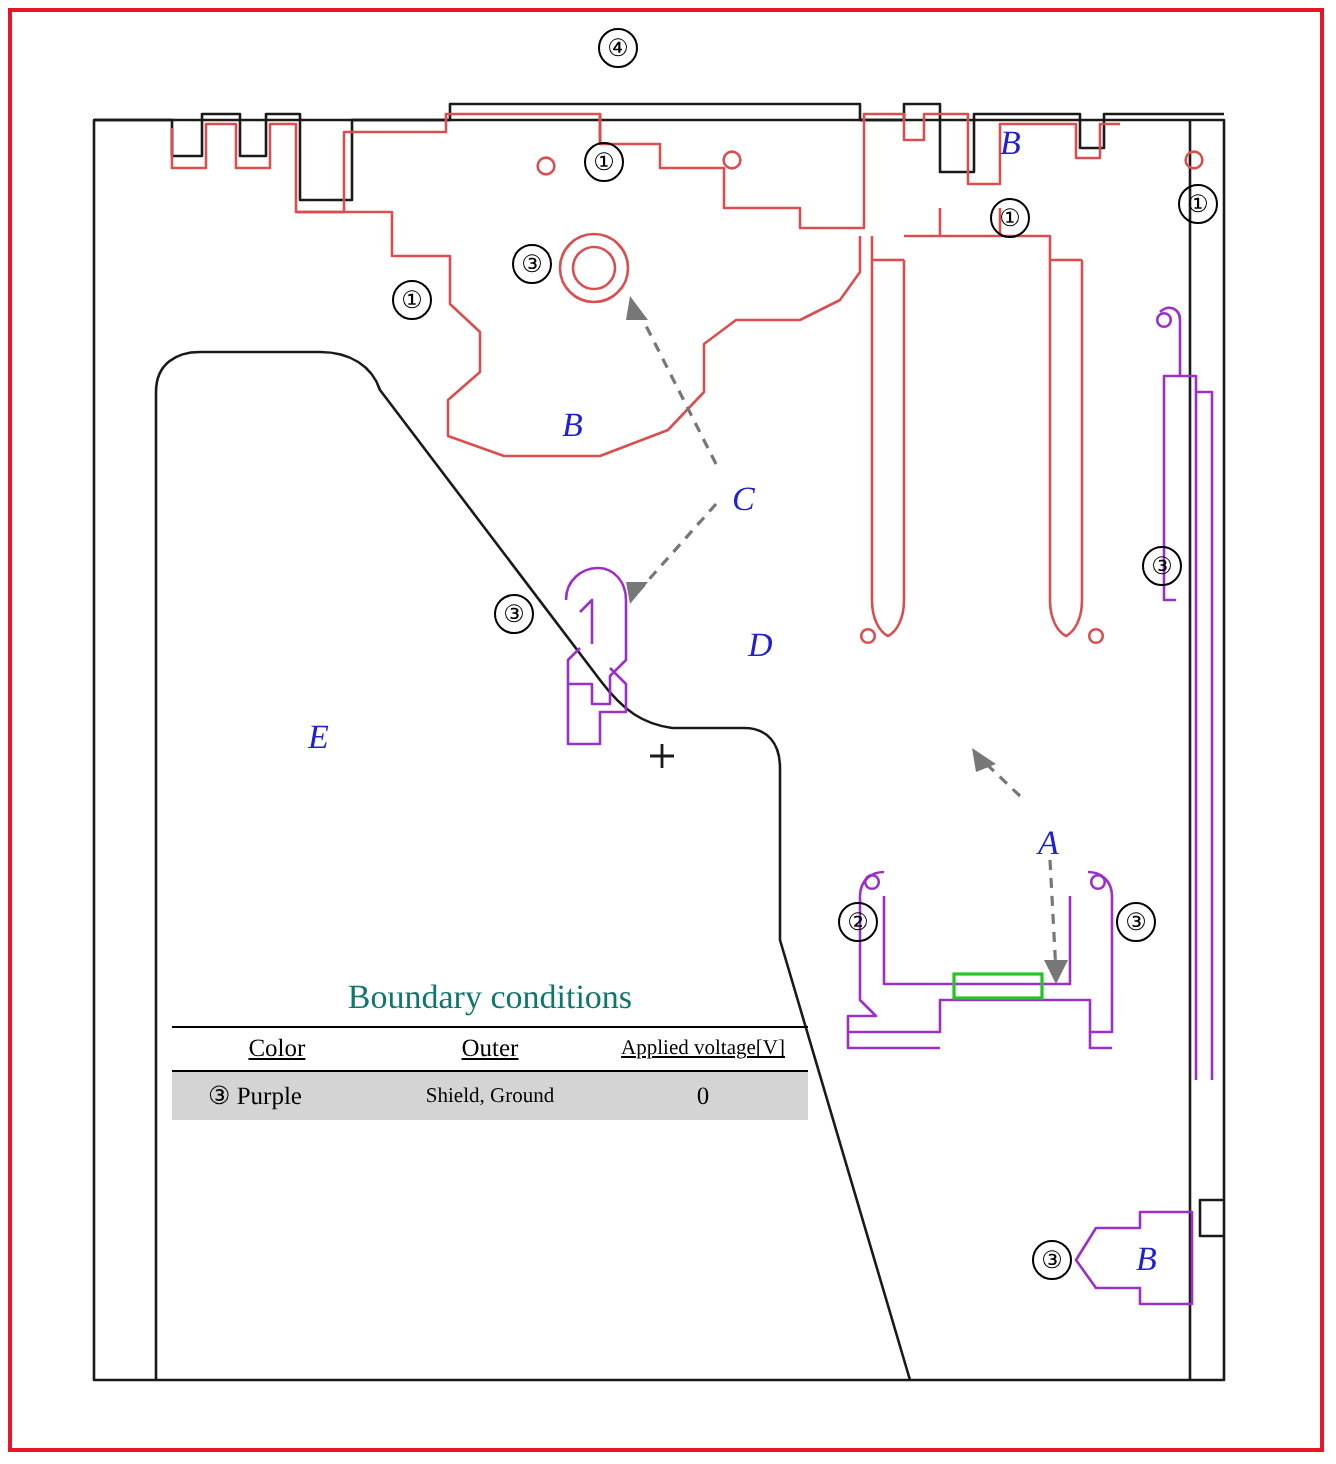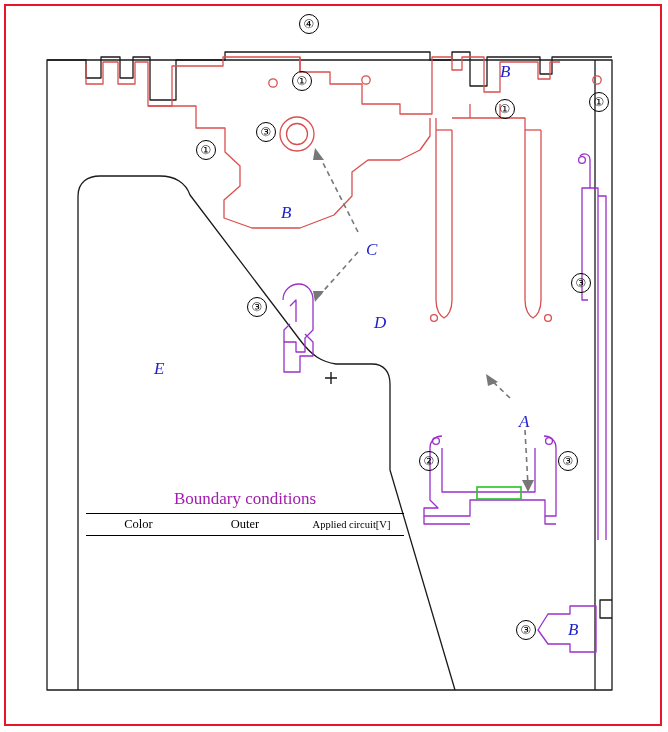--- a/index.html
+++ b/index.html
@@ -6,23 +6,23 @@
   body{font-family:"Liberation Serif", serif;}
   #root{position:relative;width:668px;height:732px;background:#ffffff;overflow:hidden;}
   #outer-border{position:absolute;left:4px;top:4px;width:658px;height:722px;border:2px solid #e8142a;box-sizing:border-box;}
   .lbl{position:absolute;font-family:"Liberation Serif", serif;color:#2020d0;font-style:italic;}
   .circ{position:absolute;width:20px;height:20px;border:1.2px solid #000;border-radius:50%;
         display:flex;align-items:center;justify-content:center;font-size:12px;
         font-family:"Liberation Serif", serif;color:#000;background:transparent;box-sizing:border-box;}
   svg{position:absolute;left:0;top:0;}
   
   #bc{position:absolute;left:86px;top:489px;width:318px;}
-  #bc .title{text-align:center;font-size:17px;color:#a21caf;margin-bottom:4px;font-family:"Liberation Serif", serif;}
+  #bc .title{text-align:center;font-size:17px;color:#0f766e;margin-bottom:4px;font-family:"Liberation Serif", serif;}
   #bc table{border-collapse:collapse;width:100%;font-size:12.5px;}
-  #bc th{font-weight:normal;border-top:1.3px solid #000;border-bottom:1px solid #000;padding:3px 2px;text-align:center;font-family:"Liberation Serif", serif;}
+  #bc th{font-weight:normal;border-top:1.3px solid #000;border-bottom:1px solid #000;padding:3px 2px;text-align:center;font-family:"Liberation Serif", serif;text-decoration:underline;}
   #bc td{padding:4px 2px;text-align:center;font-family:"Liberation Serif", serif;}
   #bc tr.shaded td{background:#d4d4d4;}
   #bc tr.last td{border-bottom:1.3px solid #000;}
   #bc td.col-color{text-align:left;padding-left:18px;}
   .sup{font-size:8.5px;vertical-align:super;}
   .small-head{font-size:10.5px;}
   .small-cell{font-size:10.5px;}
 </style>
 </head>
 <body>
@@ -150,21 +150,29 @@
   <div class="circ" style="left:558px;top:451px;">③</div>
   <div class="circ" style="left:516px;top:620px;">③</div>
 
   <div id="bc">
     <div class="title">Boundary conditions</div>
     <table>
       <thead>
         <tr>
           <th style="width:33%">Color</th>
           <th style="width:34%">Outer</th>
-          <th style="width:33%" class="small-head">Applied circuit[V]</th>
+          <th style="width:33%" class="small-head">Applied voltage[V]</th>
         </tr>
       </thead>
       <tbody>
+        <tr class="shaded">
+          <td class="col-color">
+            <span>③</span>
+            <span>Purple</span>
+          </td>
+          <td class="small-cell">Shield, Ground</td>
+          <td>0</td>
+        </tr>
       </tbody>
     </table>
   </div>
 
 </div>
 
 </body></html>

